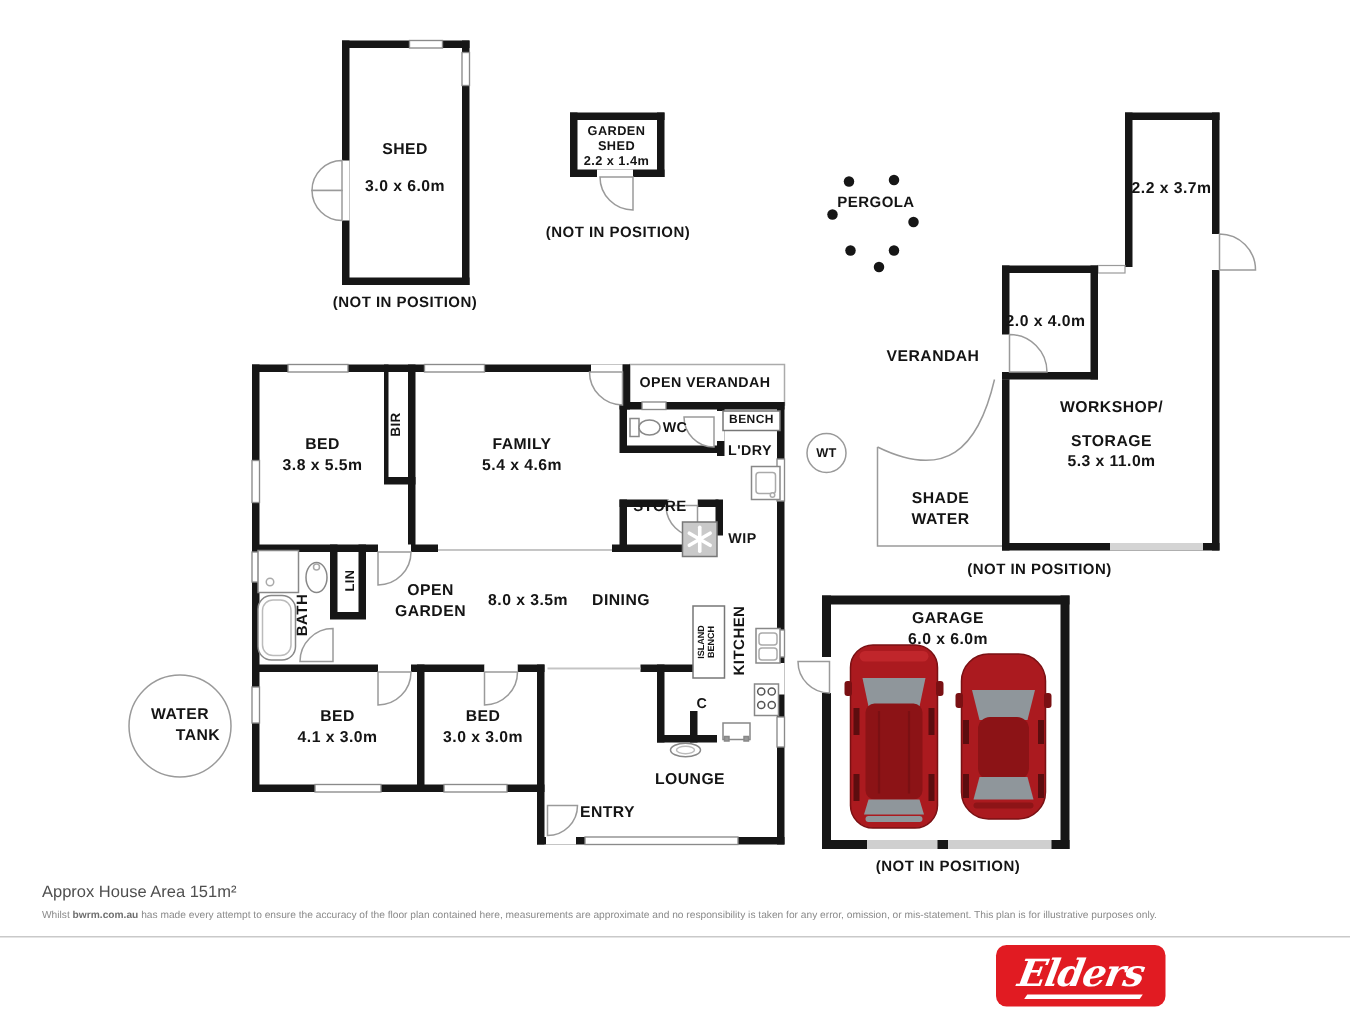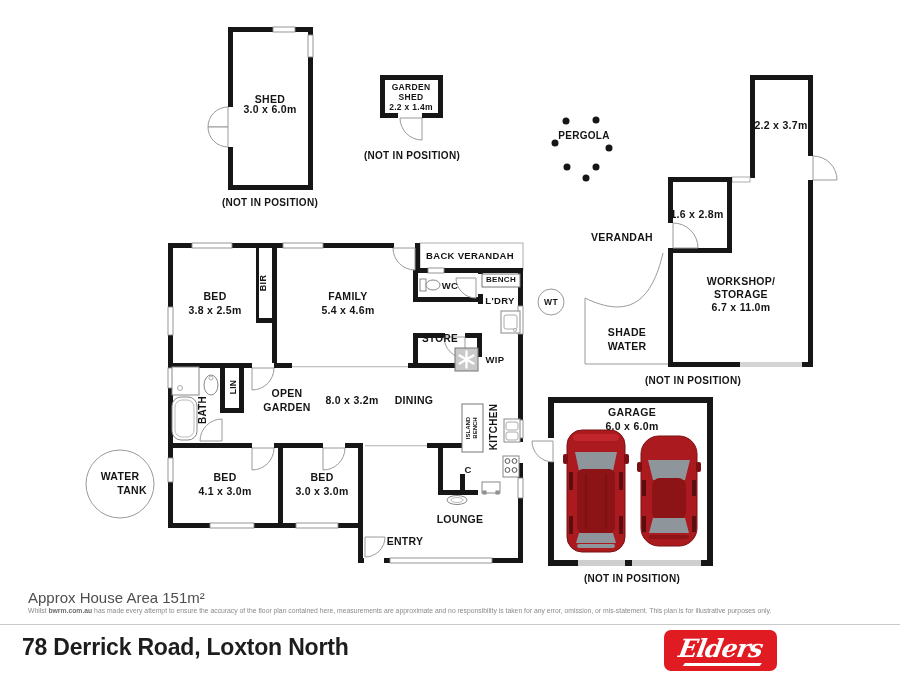--- a/index.html
+++ b/index.html
@@ -4,21 +4,21 @@
 <style>
   html,body{margin:0;padding:0;background:#fff;}
   .page{position:relative;width:900px;height:675px;background:#fff;overflow:hidden;
         font-family:"Liberation Sans",sans-serif;}
   svg{position:absolute;left:0;top:0;}
   .lbl{position:absolute;transform:translate(-50%,-50%);font-weight:bold;color:#141414;
        font-size:10.5px;letter-spacing:.3px;white-space:nowrap;line-height:1.25;text-align:center;}
   .v{transform:translate(-50%,-50%) rotate(-90deg);}
   .s8{font-size:8px;}.s85{font-size:8.5px;}.s9{font-size:9px;}.s95{font-size:9.5px;}
   .s10{font-size:10px;}.s6{font-size:6px;letter-spacing:0;}
-  .area-note{position:absolute;left:28px;top:589px;font-size:15px;color:#4f4f4f;}
+  .area-note{position:absolute;left:28px;top:589px;font-size:11px;color:#4f4f4f;}
   .disclaimer{position:absolute;left:28px;top:607px;font-size:6.8px;color:#8a8a8a;}
   .disclaimer b{color:#6e6e6e;}
   .divider{position:absolute;left:0;top:624px;width:900px;height:1px;background:#c9c9c9;}
   .address{position:absolute;left:22px;top:634px;font-size:23px;font-weight:bold;color:#1d1d1d;
            letter-spacing:-.2px;}
   .elders-logo{position:absolute;left:664px;top:630px;width:113px;height:41px;background:#e11b22;
                border-radius:7px;display:flex;align-items:center;justify-content:center;}
   .elders-script{font-family:"DejaVu Serif",serif;font-style:italic;font-weight:bold;color:#fff;
                  font-size:25px;transform:skewX(-10deg);letter-spacing:-1px;margin-top:-4px;}
   .elders-underline{position:absolute;left:20px;right:16px;bottom:6px;height:2.5px;background:#fff;
@@ -254,57 +254,57 @@
     <rect x="-4" y="26" width="5" height="10" rx="2" fill="#7a1013"></rect>
     <rect x="55" y="26" width="5" height="10" rx="2" fill="#7a1013"></rect>
     <rect x="1" y="44" width="4" height="16" fill="#5c0d0f"></rect>
         <rect x="51" y="44" width="4" height="16" fill="#5c0d0f"></rect>
     <rect x="1" y="80" width="4" height="16" fill="#5c0d0f"></rect>
         <rect x="51" y="80" width="4" height="16" fill="#5c0d0f"></rect>
   </g>
 </svg>
 
 <div class="lbl" style="left:270px;top:100px">SHED</div>
-<div class="lbl" style="left:270px;top:110px">3.0 x 6.0m</div>
+<div class="lbl" style="left:270px;top:125px">3.0 x 6.0m</div>
 <div class="lbl s10" style="left:270px;top:203px">(NOT IN POSITION)</div>
 
 <div class="lbl s85" style="left:411px;top:87px">GARDEN</div>
 <div class="lbl s85" style="left:411px;top:97px">SHED</div>
 <div class="lbl s85" style="left:411px;top:107px">2.2 x 1.4m</div>
 <div class="lbl s10" style="left:412px;top:156px">(NOT IN POSITION)</div>
 
 <div class="lbl s10" style="left:584px;top:136px">PERGOLA</div>
 
 <div class="lbl" style="left:781px;top:126px">2.2 x 3.7m</div>
-<div class="lbl" style="left:697px;top:215px">1.6 x 2.8m</div>
+<div class="lbl" style="left:697px;top:215px">2.0 x 4.0m</div>
 <div class="lbl" style="left:622px;top:238px">VERANDAH</div>
-<div class="lbl" style="left:741px;top:282px">WORKSHOP/</div>
+<div class="lbl" style="left:741px;top:272px">WORKSHOP/</div>
 <div class="lbl" style="left:741px;top:295px">STORAGE</div>
-<div class="lbl" style="left:741px;top:308px">6.7 x 11.0m</div>
+<div class="lbl" style="left:741px;top:308px">5.3 x 11.0m</div>
 <div class="lbl s10" style="left:693px;top:381px">(NOT IN POSITION)</div>
 <div class="lbl" style="left:627px;top:333px">SHADE</div>
 <div class="lbl" style="left:627px;top:347px">WATER</div>
 <div class="lbl s85" style="left:551px;top:302px">WT</div>
 
-<div class="lbl s95" style="left:470px;top:256px">BACK VERANDAH</div>
+<div class="lbl s95" style="left:470px;top:256px">OPEN VERANDAH</div>
 <div class="lbl s95" style="left:450px;top:286px">WC</div>
 <div class="lbl s8" style="left:501px;top:280px">BENCH</div>
 <div class="lbl s95" style="left:500px;top:301px">L'DRY</div>
 <div class="lbl s10" style="left:440px;top:339px">STORE</div>
 <div class="lbl s95" style="left:495px;top:360px">WIP</div>
 
 <div class="lbl" style="left:215px;top:297px">BED</div>
-<div class="lbl" style="left:215px;top:311px">3.8 x 2.5m</div>
+<div class="lbl" style="left:215px;top:311px">3.8 x 5.5m</div>
 <div class="lbl v s9" style="left:264px;top:283px">BIR</div>
 <div class="lbl" style="left:348px;top:297px">FAMILY</div>
 <div class="lbl" style="left:348px;top:311px">5.4 x 4.6m</div>
 
 <div class="lbl" style="left:287px;top:394px">OPEN</div>
 <div class="lbl" style="left:287px;top:408px">GARDEN</div>
-<div class="lbl" style="left:352px;top:401px">8.0 x 3.2m</div>
+<div class="lbl" style="left:352px;top:401px">8.0 x 3.5m</div>
 <div class="lbl" style="left:414px;top:401px">DINING</div>
 <div class="lbl v s10" style="left:203px;top:410px">BATH</div>
 <div class="lbl v s85" style="left:233px;top:387px">LIN</div>
 <div class="lbl v s10" style="left:494px;top:427px">KITCHEN</div>
 <div class="lbl v s6" style="left:472px;top:428px;line-height:1.15"><span>ISLAND</span><br><span>BENCH</span></div>
 
 <div class="lbl" style="left:225px;top:478px">BED</div>
 <div class="lbl" style="left:225px;top:492px">4.1 x 3.0m</div>
 <div class="lbl" style="left:322px;top:478px">BED</div>
 <div class="lbl" style="left:322px;top:492px">3.0 x 3.0m</div>
@@ -315,20 +315,19 @@
 <div class="lbl" style="left:632px;top:413px">GARAGE</div>
 <div class="lbl" style="left:632px;top:427px">6.0 x 6.0m</div>
 <div class="lbl s10" style="left:632px;top:579px">(NOT IN POSITION)</div>
 
 <div class="lbl" style="left:120px;top:477px">WATER</div>
 <div class="lbl" style="left:132px;top:491px">TANK</div>
 
 <div class="area-note">Approx House Area 151m²</div>
 <div class="disclaimer"><span>Whilst </span><b>bwrm.com.au</b><span> has made every attempt to ensure the accuracy of the floor plan contained here, measurements are approximate and no responsibility is taken for any error, omission, or mis-statement. This plan is for illustrative purposes only.</span></div>
 <div class="divider"></div>
-<div class="address">78 Derrick Road, Loxton North</div>
 <div class="elders-logo">
   <span class="elders-script">Elders</span>
   <span class="elders-underline"></span>
 </div>
 <div class="real-estate">Real Estate</div>
 
 </div>
 
 </body></html>

